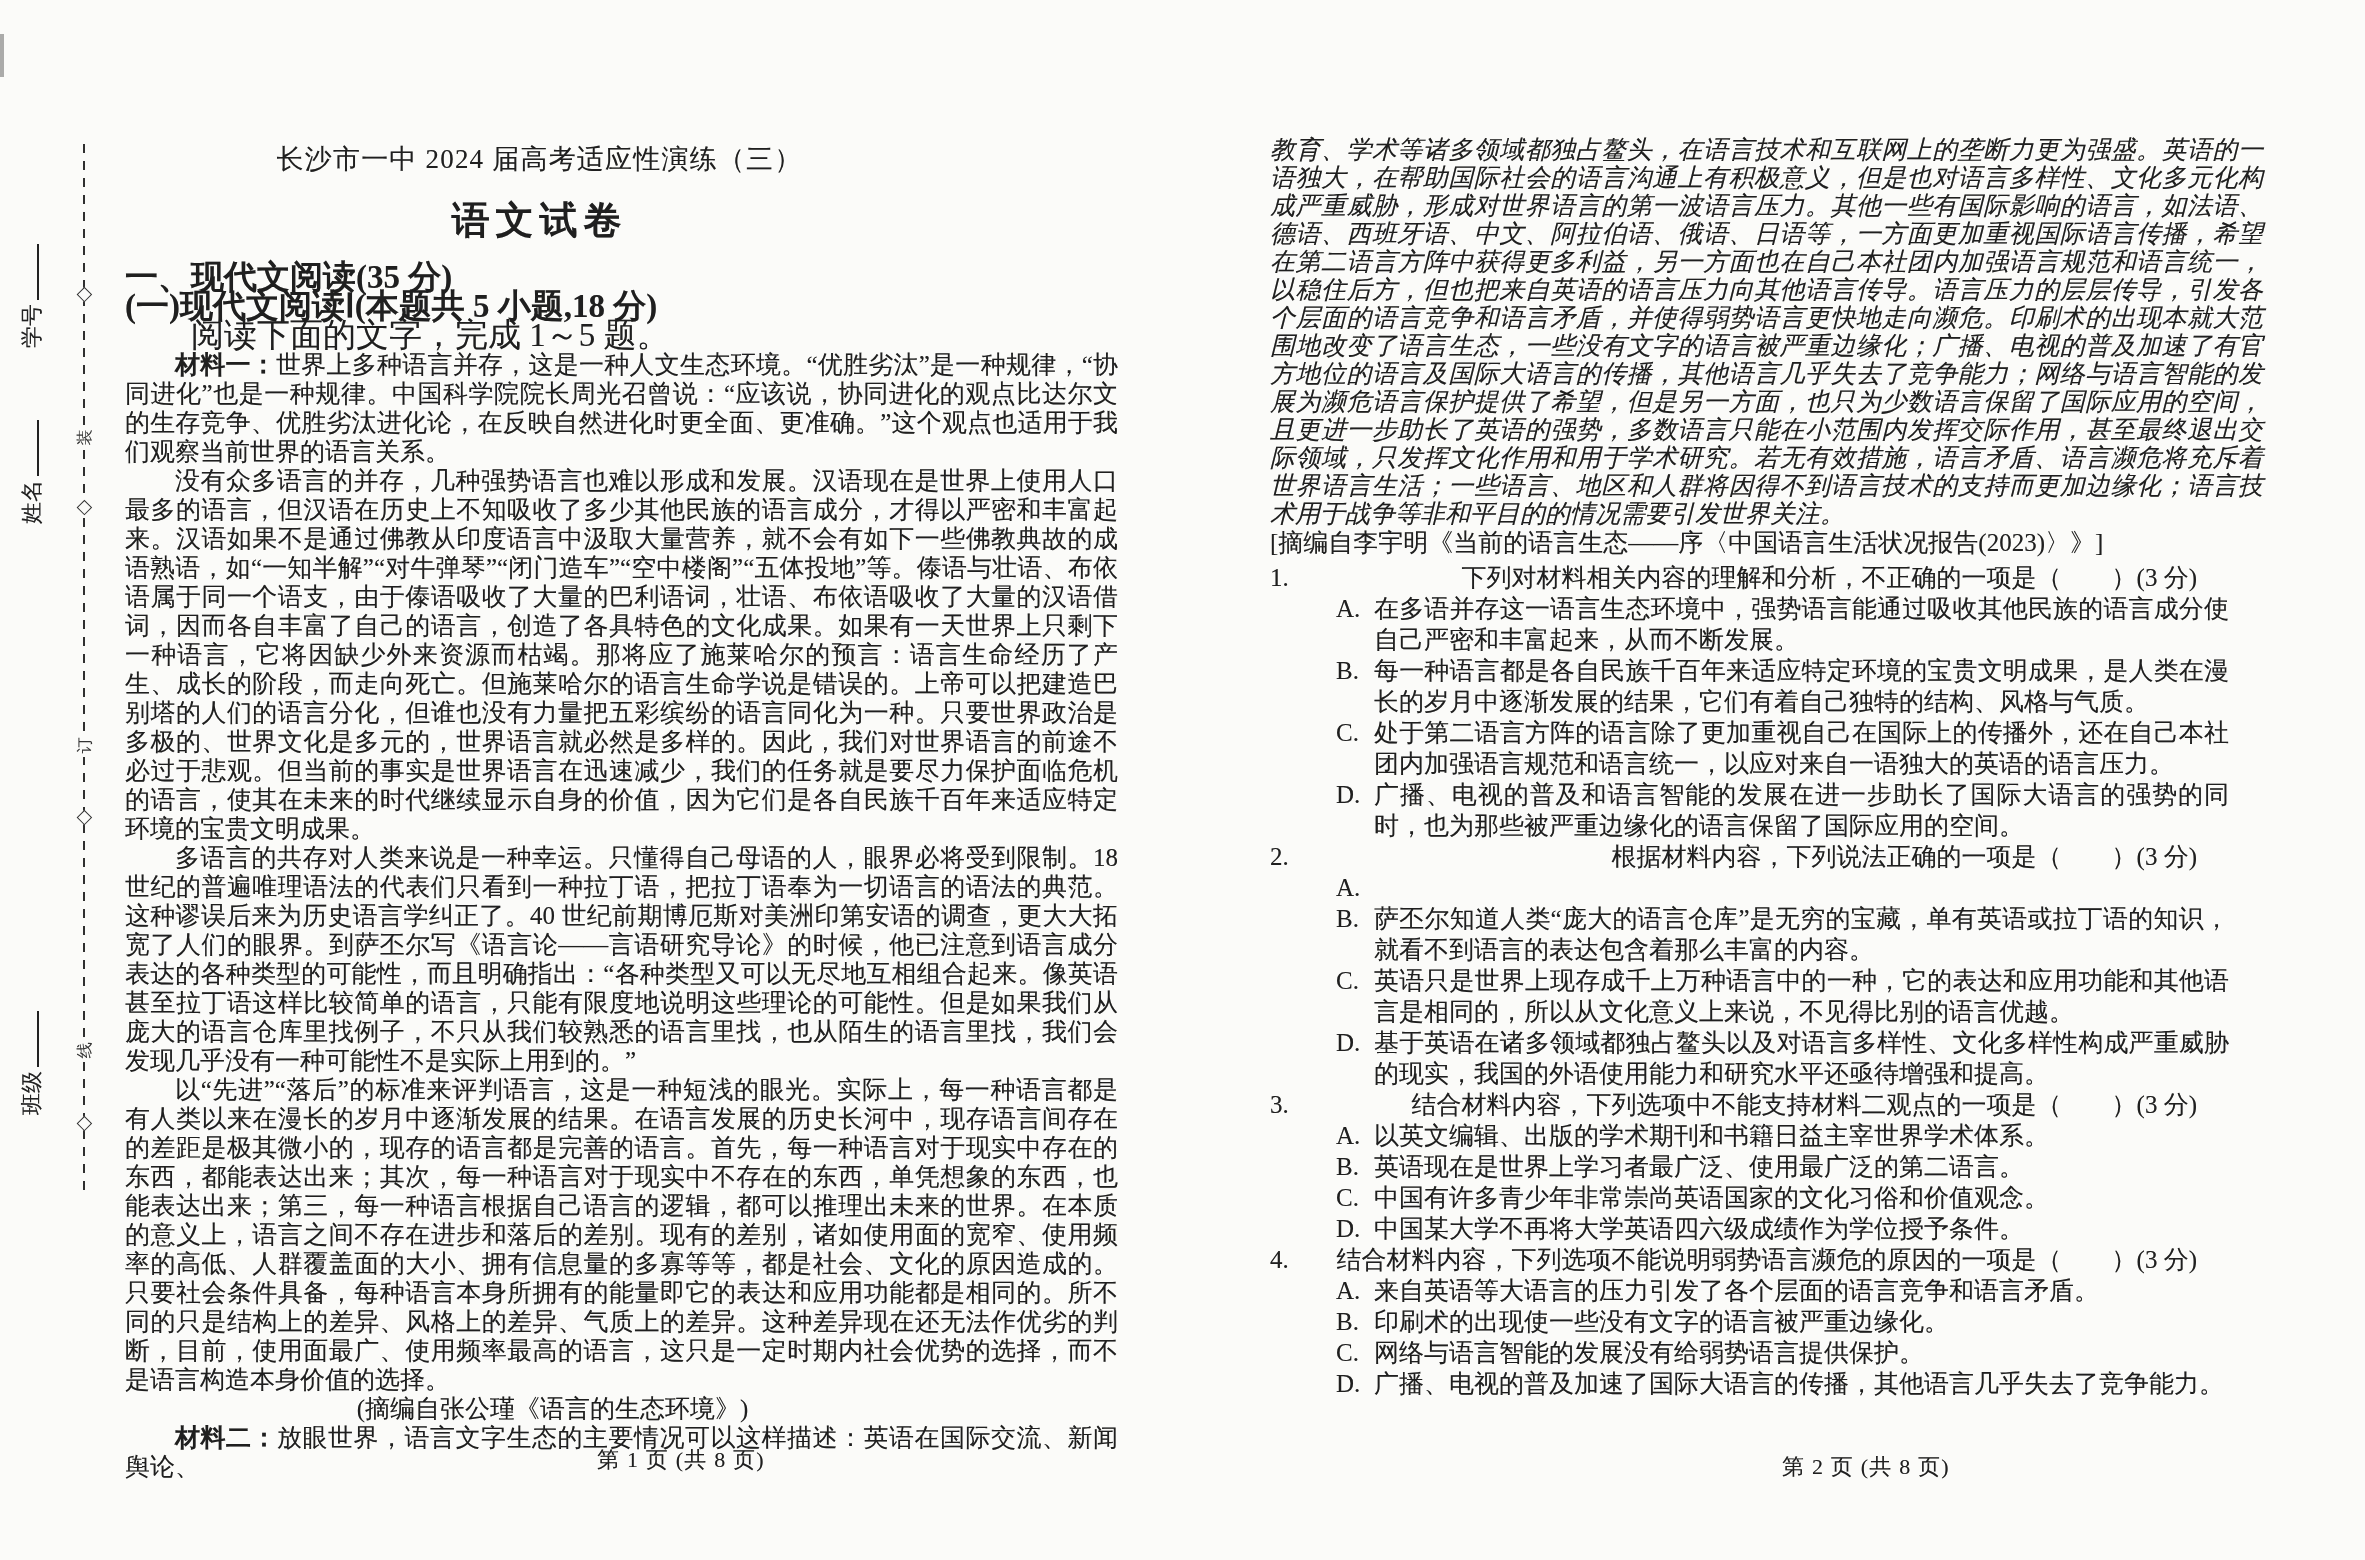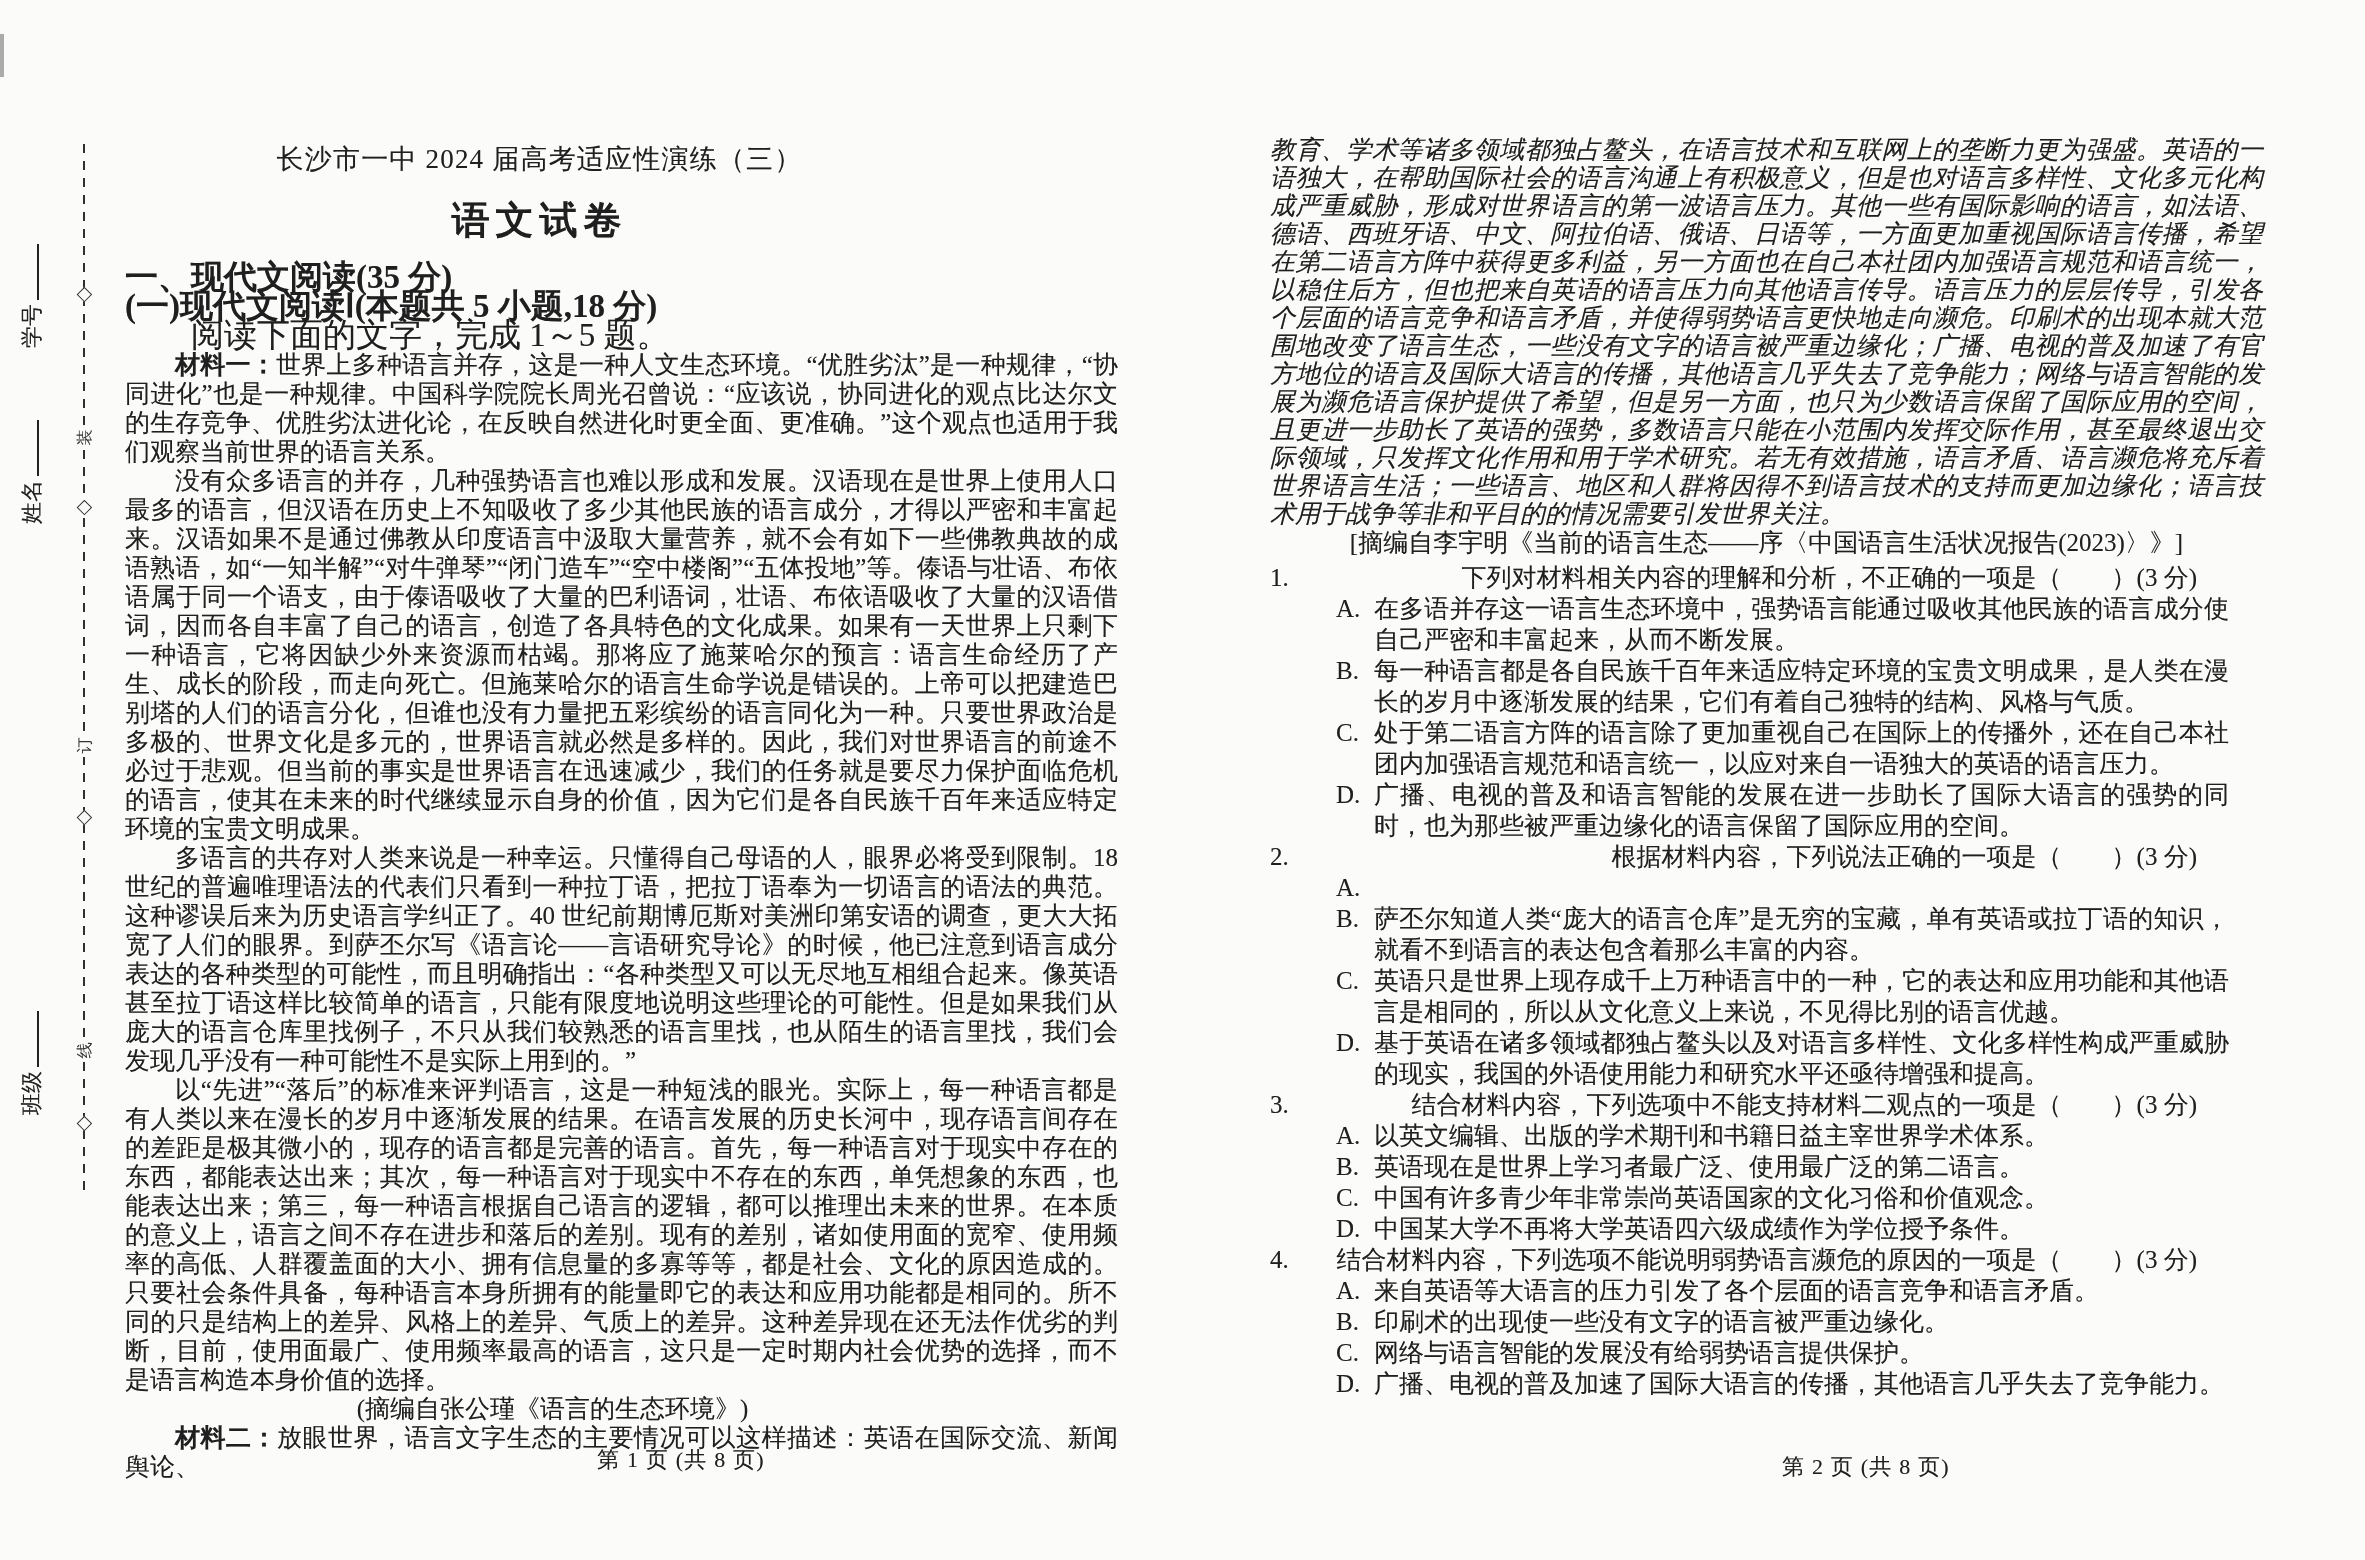--- a/index.html
+++ b/index.html
@@ -22,21 +22,21 @@
   .p1-body{margin-top:20px;}
 
   .bodyline{font-size:33px;line-height:29px;font-family:Liberation Serif, serif;}
   .bold{font-weight:700;}
   .para{font-size:25px;line-height:29px;text-indent:2em;text-align:justify;}
   .indent{ text-indent:2em;}
   .attr1{font-size:25px;line-height:29px;text-align:center;padding-right:138px;}
 
   
   .cont-para{font-size:25px;line-height:28px;text-align:justify;font-style:italic;}
-  .attr2{font-size:25px;line-height:28px;text-align:center;margin-top:1.2px;}
+  .attr2{font-size:25px;line-height:28px;text-align:left;margin-top:1.2px;}
   .questions{margin-top:4.7px;}
   .qrow{display:flex;font-size:25px;line-height:31px;}
   .qnum{width:34px;flex:none;}
   .qstem{flex:1;text-align:right;}
   .qscore{flex:none;margin-left:auto;padding-right:66px;white-space:nowrap;}
   .opt{display:flex;font-size:25px;line-height:31px;padding-left:66px;padding-right:34px;}
   .optlabel{width:38px;flex:none;}
   .opttext{flex:1;text-align:justify;}
 
   .footer{position:absolute;font-size:22px;letter-spacing:1.2px;text-shadow:0 0 0.6px rgba(25,25,25,.38);}

